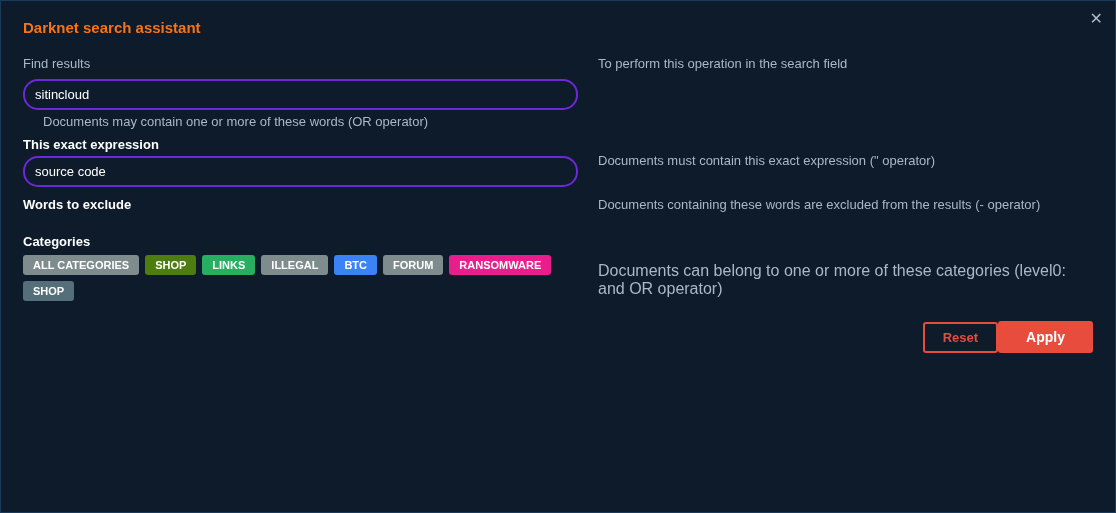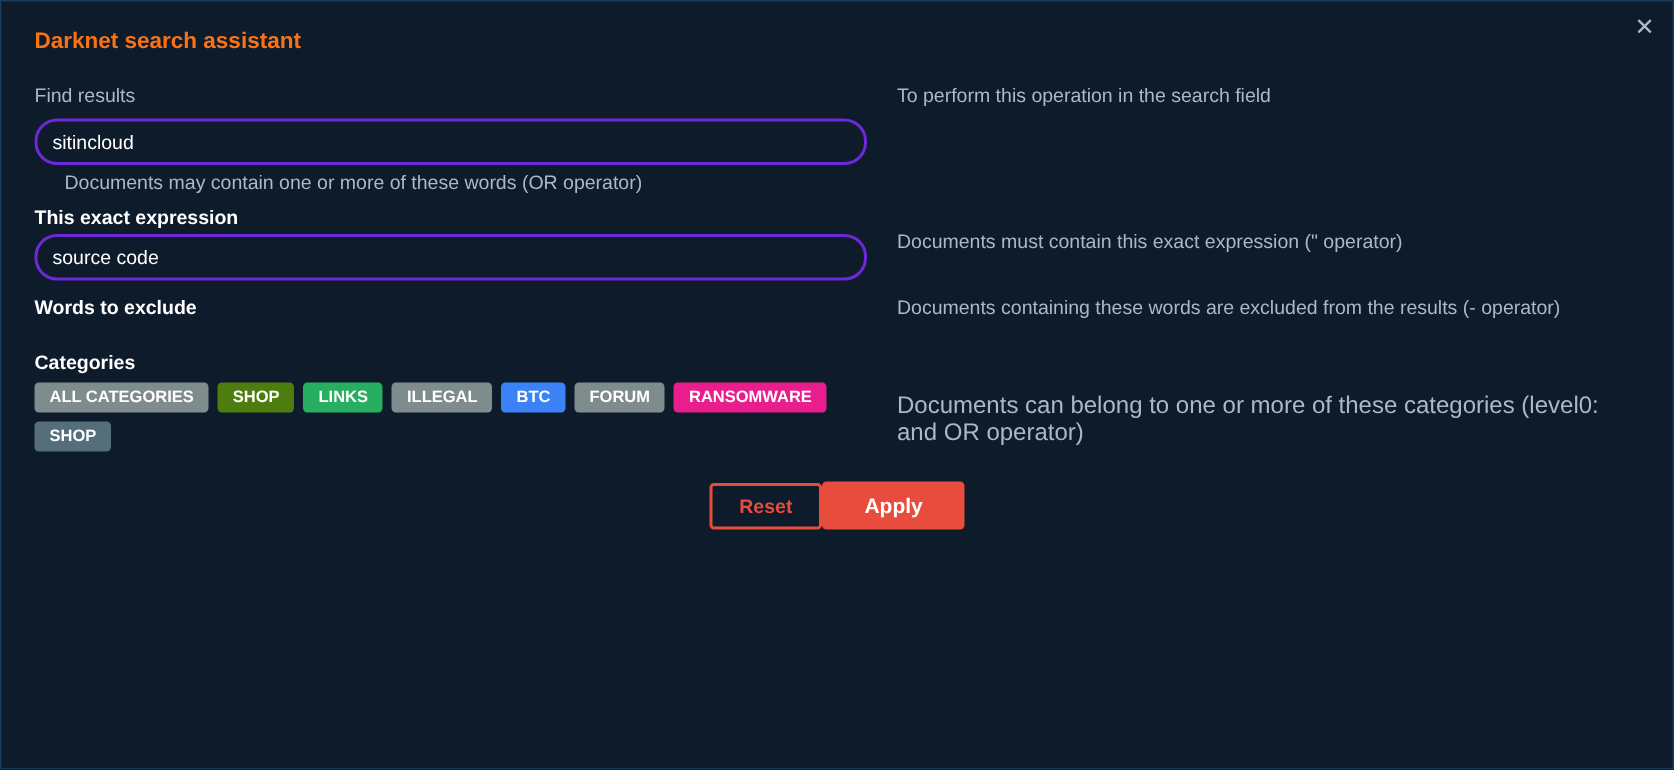--- a/index.html
+++ b/index.html
@@ -153,21 +153,21 @@
       color: #ffffff;
     }
 
     .cat-tag.other {
       background: #546e7a;
       color: #ffffff;
     }
 
     .bottom-row {
       display: flex;
-      justify-content: center;
+      justify-content: flex-end;
       align-items: center;
       margin-top: 16px;
     }
 
     .reset-btn {
       background: transparent;
       border: 2px solid #e74c3c;
       color: #e74c3c;
       font-size: 13px;
       font-weight: 600;

